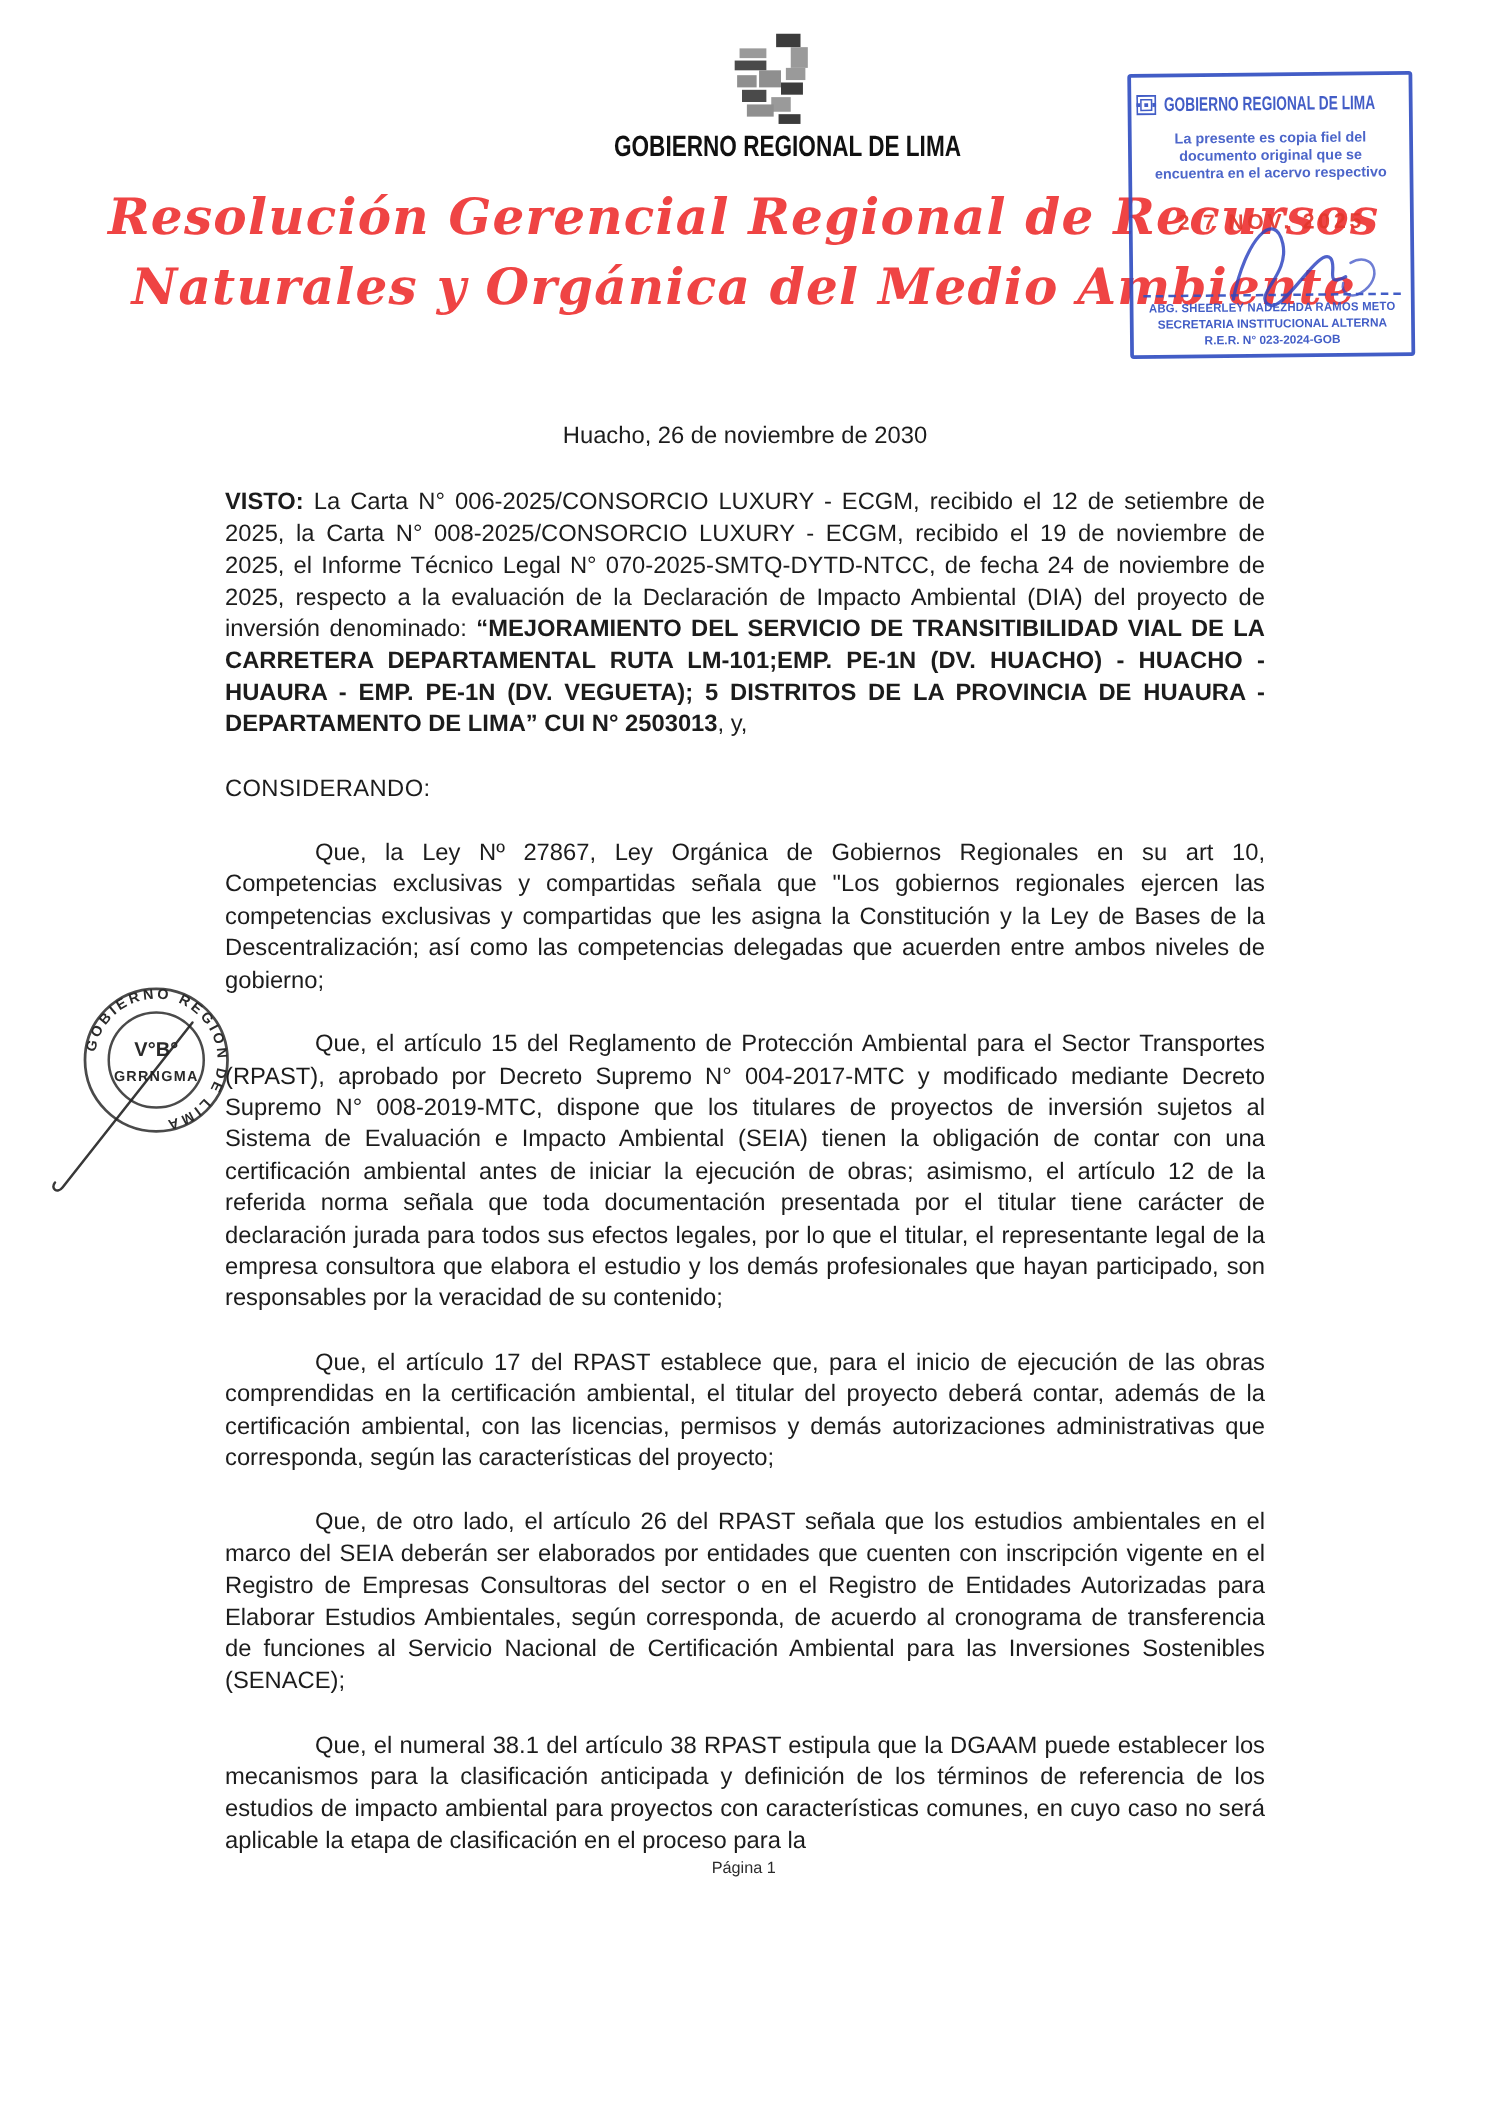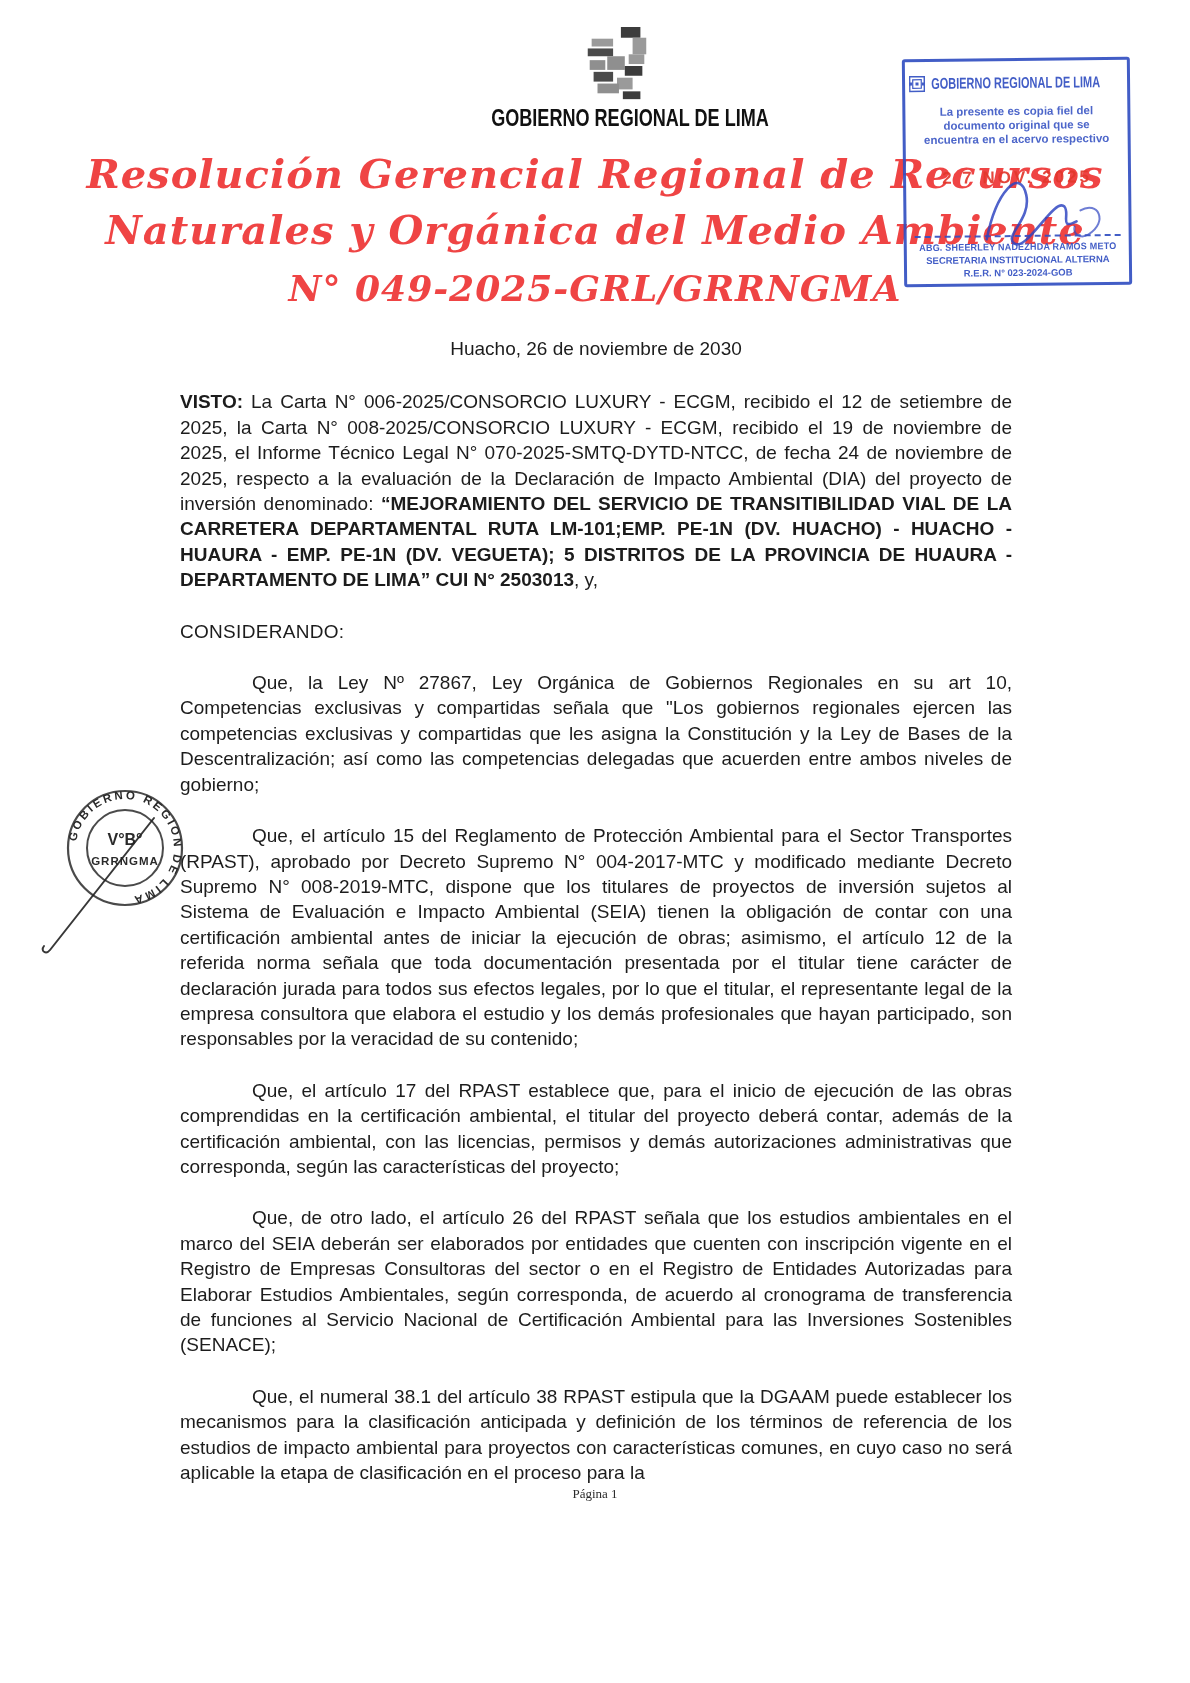--- a/index.html
+++ b/index.html
@@ -62,21 +62,21 @@
   .cs-title{font-size:9.5px;margin-top:2px;}
   .cs-ref{font-size:9.5px;margin-top:2px;}
   .cs-sig{position:absolute;left:62px;top:100px;z-index:6;pointer-events:none;}
 
   
   .vb-stamp{position:absolute;left:34px;top:730px;z-index:4;}
 
   
   .footer{
     position:absolute;left:0;top:1486px;width:1190px;text-align:center;
-    font-size:13px;color:#2b2b2b;font-family:Liberation Serif, serif;
+    font-size:13px;color:#2b2b2b;
   }
 </style>
 </head>
 <body>
 
 <div class="page">
 
   <div class="logo-wrap">
     <svg width="78" height="80" viewBox="0 0 80 80">
       <g>
@@ -93,21 +93,20 @@
         <rect x="20" y="58" width="22" height="10" fill="#8f8f8f"></rect>
         <rect x="46" y="66" width="18" height="8" fill="#3c3c3c"></rect>
       </g>
     </svg>
   </div>
   <div class="org-name">GOBIERNO REGIONAL DE LIMA</div>
 
   <div class="title-block">
     <div class="title-l1">Resolución Gerencial Regional de Recursos</div>
     <div class="title-l2">Naturales y Orgánica del Medio Ambiente</div>
-    <div class="title-l3">N° 049-2025-GRL/GRRNGMA</div>
   </div>
 
   <div class="copy-stamp">
     <div class="cs-head">
       <svg width="26" height="26" viewBox="0 0 26 26">
         <rect x="1" y="1" width="24" height="24" fill="none" stroke="#3350c2" stroke-width="2.4"></rect>
         <rect x="6" y="6" width="14" height="14" fill="none" stroke="#3350c2" stroke-width="2"></rect>
         <rect x="10.5" y="10.5" width="5" height="5" fill="#3350c2"></rect>
         <rect x="0" y="10.5" width="5" height="5" fill="#3350c2"></rect>
         <rect x="21" y="10.5" width="5" height="5" fill="#3350c2"></rect>

